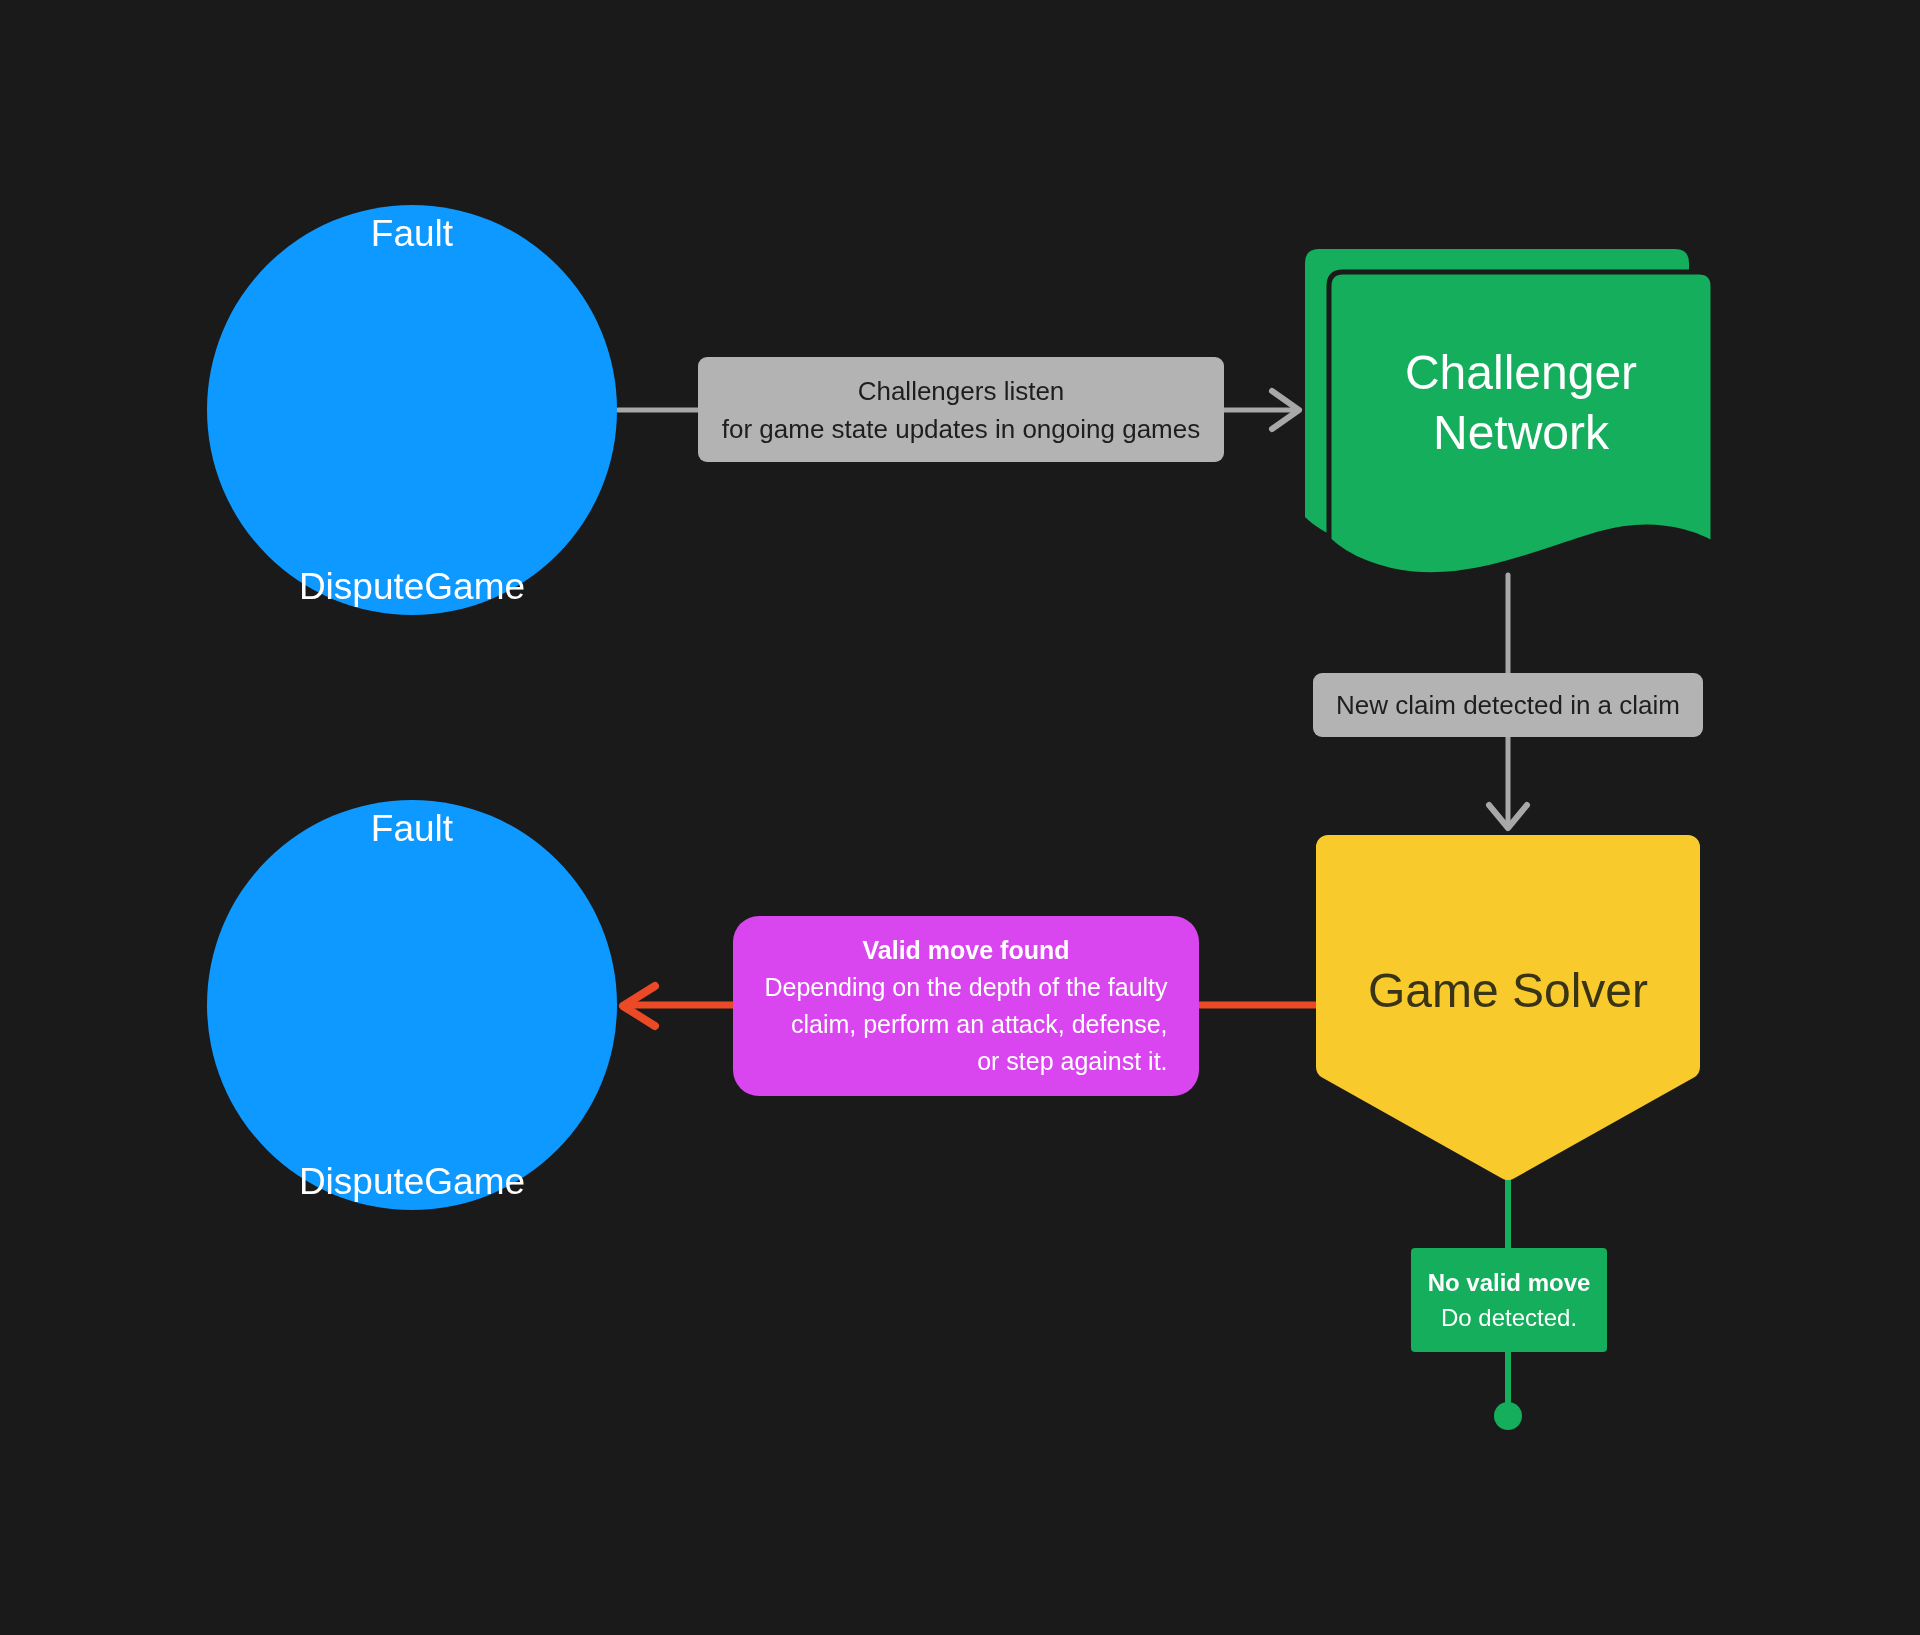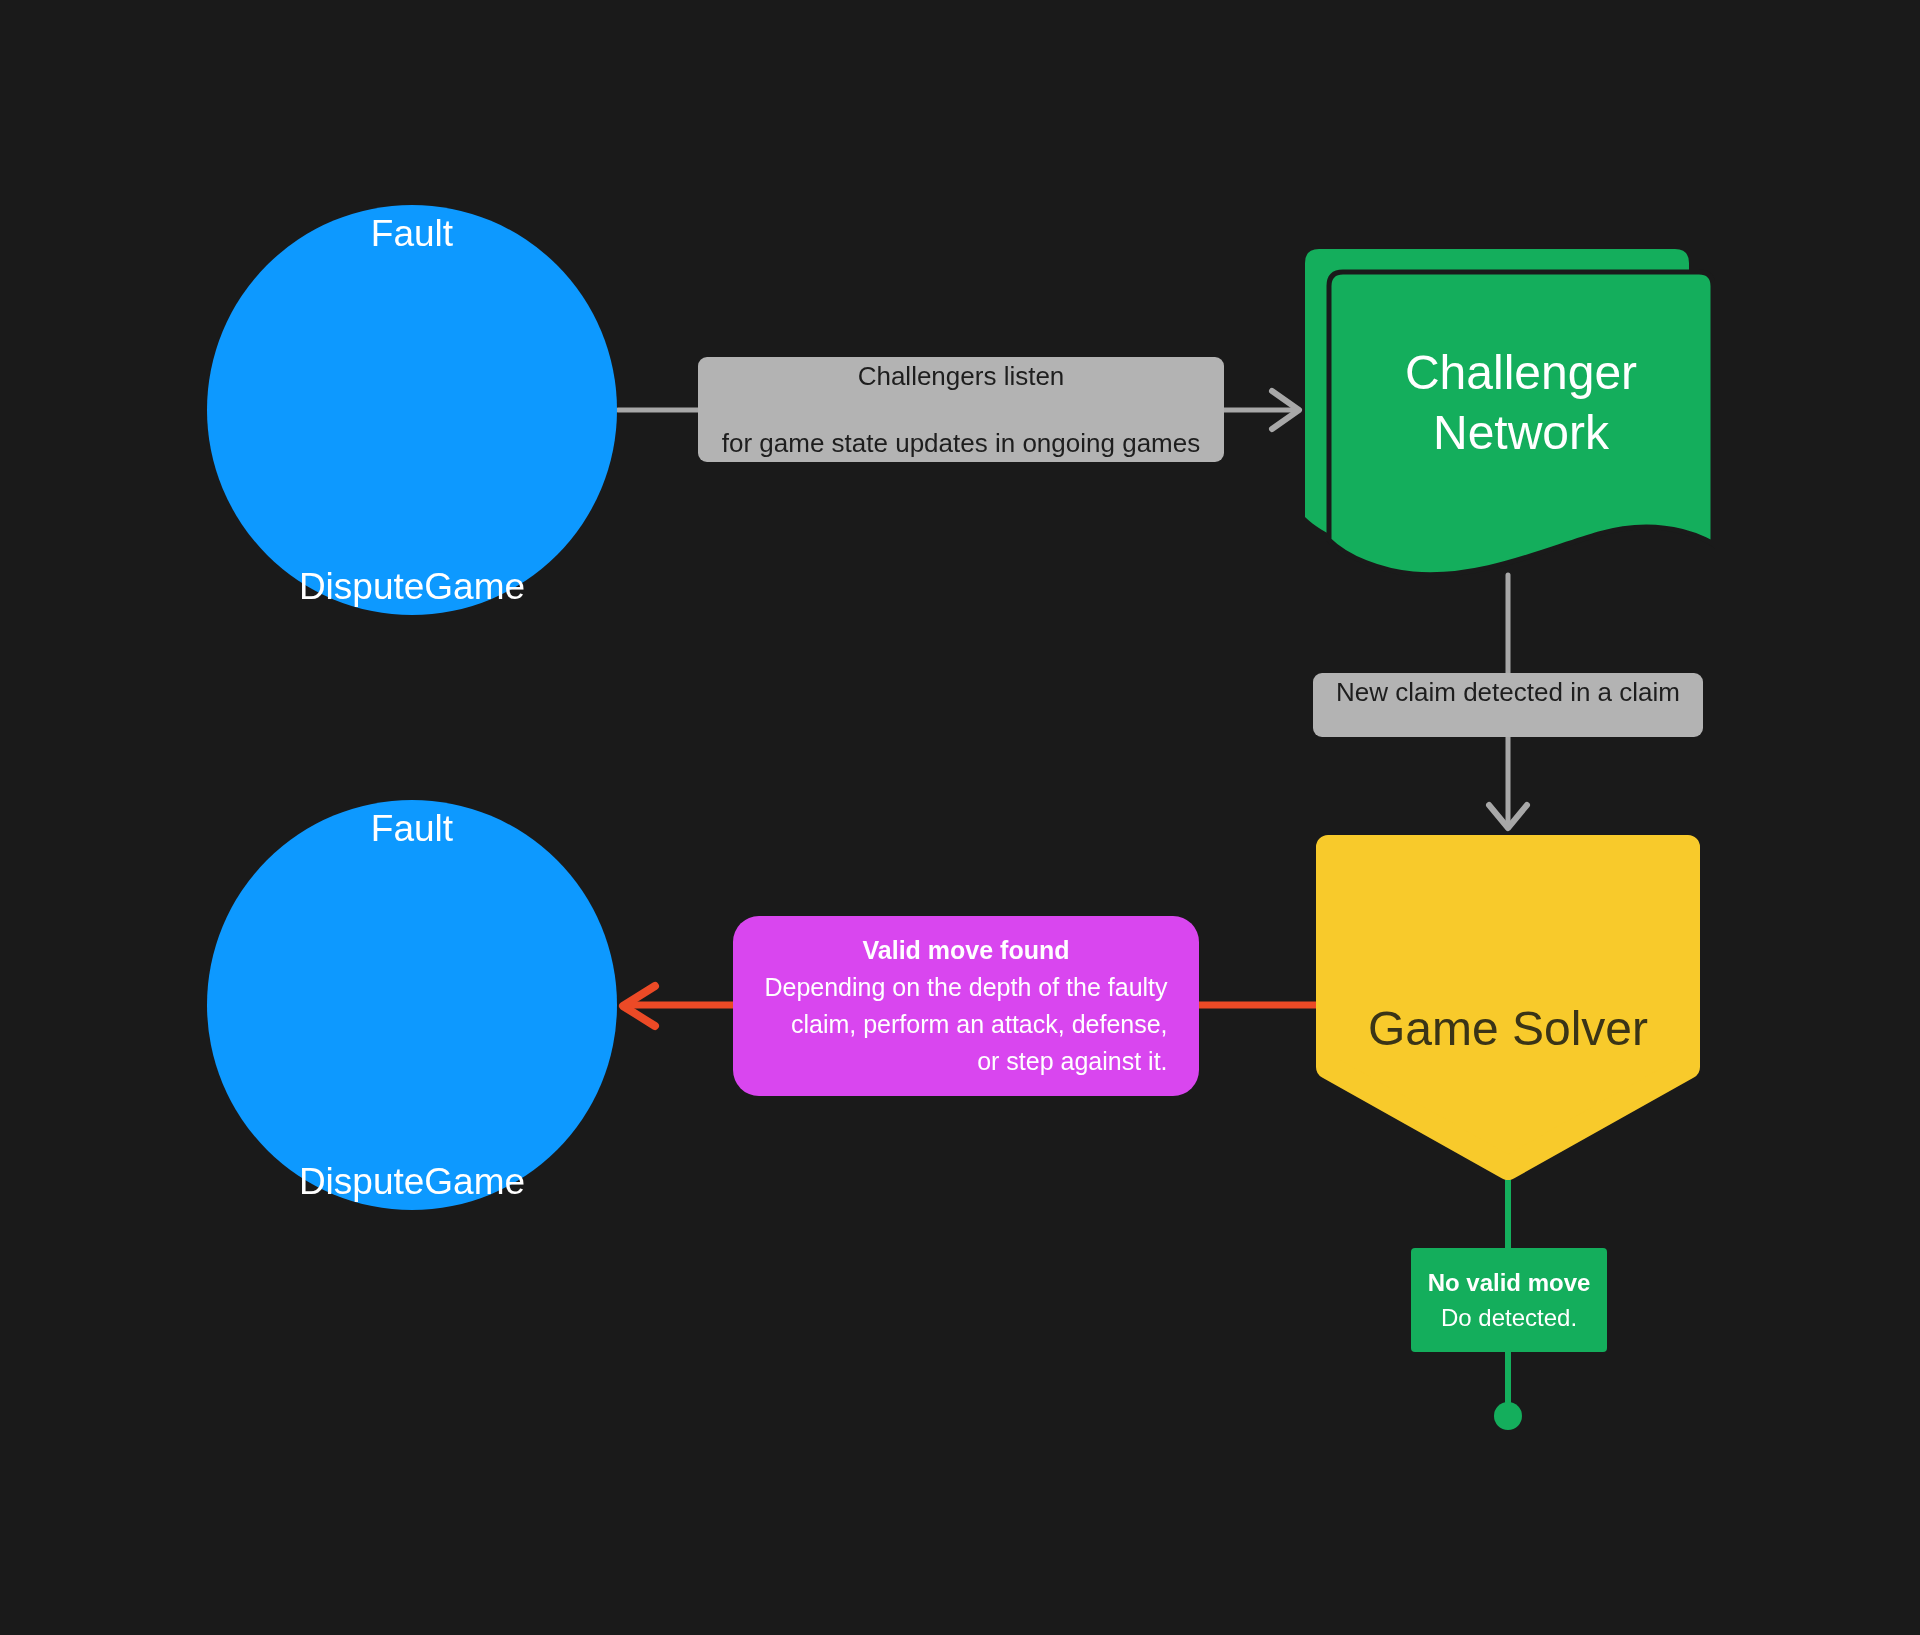--- a/index.html
+++ b/index.html
@@ -27,21 +27,21 @@
     position:absolute;z-index:3;
     display:flex;flex-direction:column;justify-content:center;
     text-align:center;font-size:48px;line-height:60px;
   }
   .doc-text{color:#ffffff;}
   .pent-text{color:#3a3417;line-height:59px;}
   
   .gray-label{
     position:absolute;z-index:3;
     background:#b3b3b3;color:#1e1e1e;border-radius:9px;
-    display:flex;flex-direction:column;align-items:center;justify-content:space-between;
+    display:flex;flex-direction:column;align-items:center;justify-content:center;
     text-align:center;font-size:26px;line-height:38px;
   }
   
   .red-box{
     position:absolute;z-index:3;
     background:#d946ef;color:#ffffff;border-radius:26px;
     display:flex;flex-direction:column;align-items:center;justify-content:center;
     text-align:right;font-size:25px;line-height:37px;
   }
   .red-box .title{font-weight:700;}
@@ -98,21 +98,21 @@
     </g>
   </svg>
   <div class="shape-text doc-text" style="left:1329px;top:272px;width:384px;height:262px;">
     <div>Challenger</div>
     <div>Network</div>
   </div>
 
   <svg class="shape-svg" style="left:1316px;top:835px;" width="384" height="345" viewBox="0 0 384 345">
     <path d="M 12 12 H 372 V 232 L 192 333 L 12 232 Z" fill="#f8ca2b" stroke="#f8ca2b" stroke-width="24" stroke-linejoin="round"></path>
   </svg>
-  <div class="shape-text pent-text" style="left:1316px;top:873px;width:384px;height:310px;">
+  <div class="shape-text pent-text" style="left:1316px;top:835px;width:384px;height:310px;">
     <div>Game Solver</div>
   </div>
 
   <div class="gray-label" style="left:698px;top:357px;width:526px;height:105px;">
     <div>Challengers listen</div>
     <div>for game state updates in ongoing games</div>
   </div>
 
   <div class="gray-label" style="left:1313px;top:673px;width:390px;height:64px;">
     <div>New claim detected in a claim</div>

